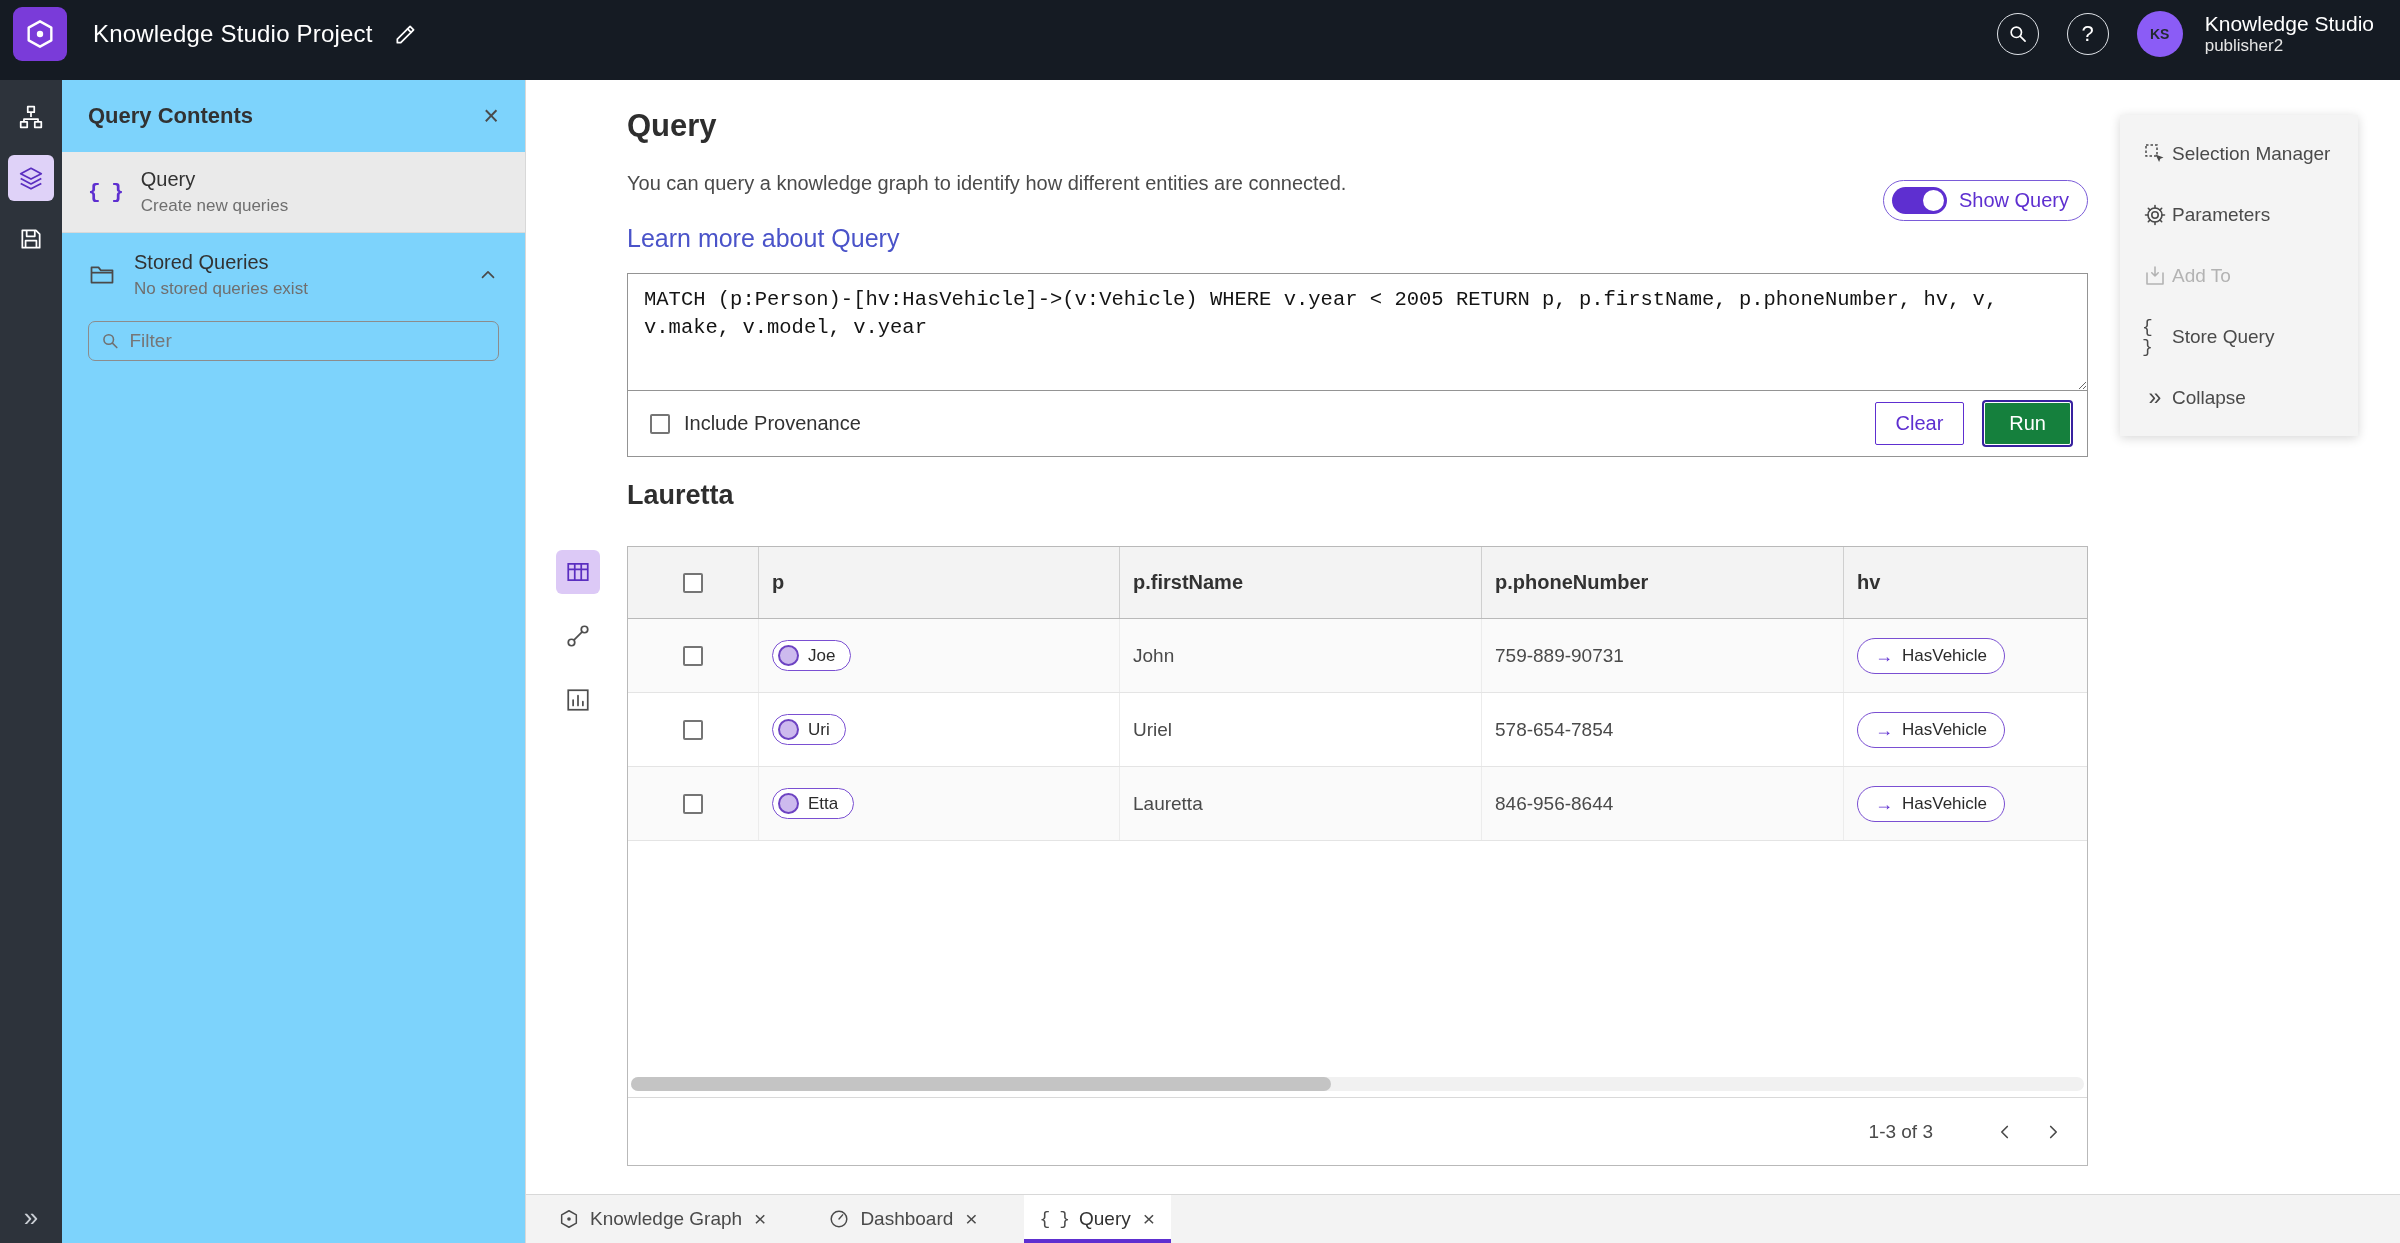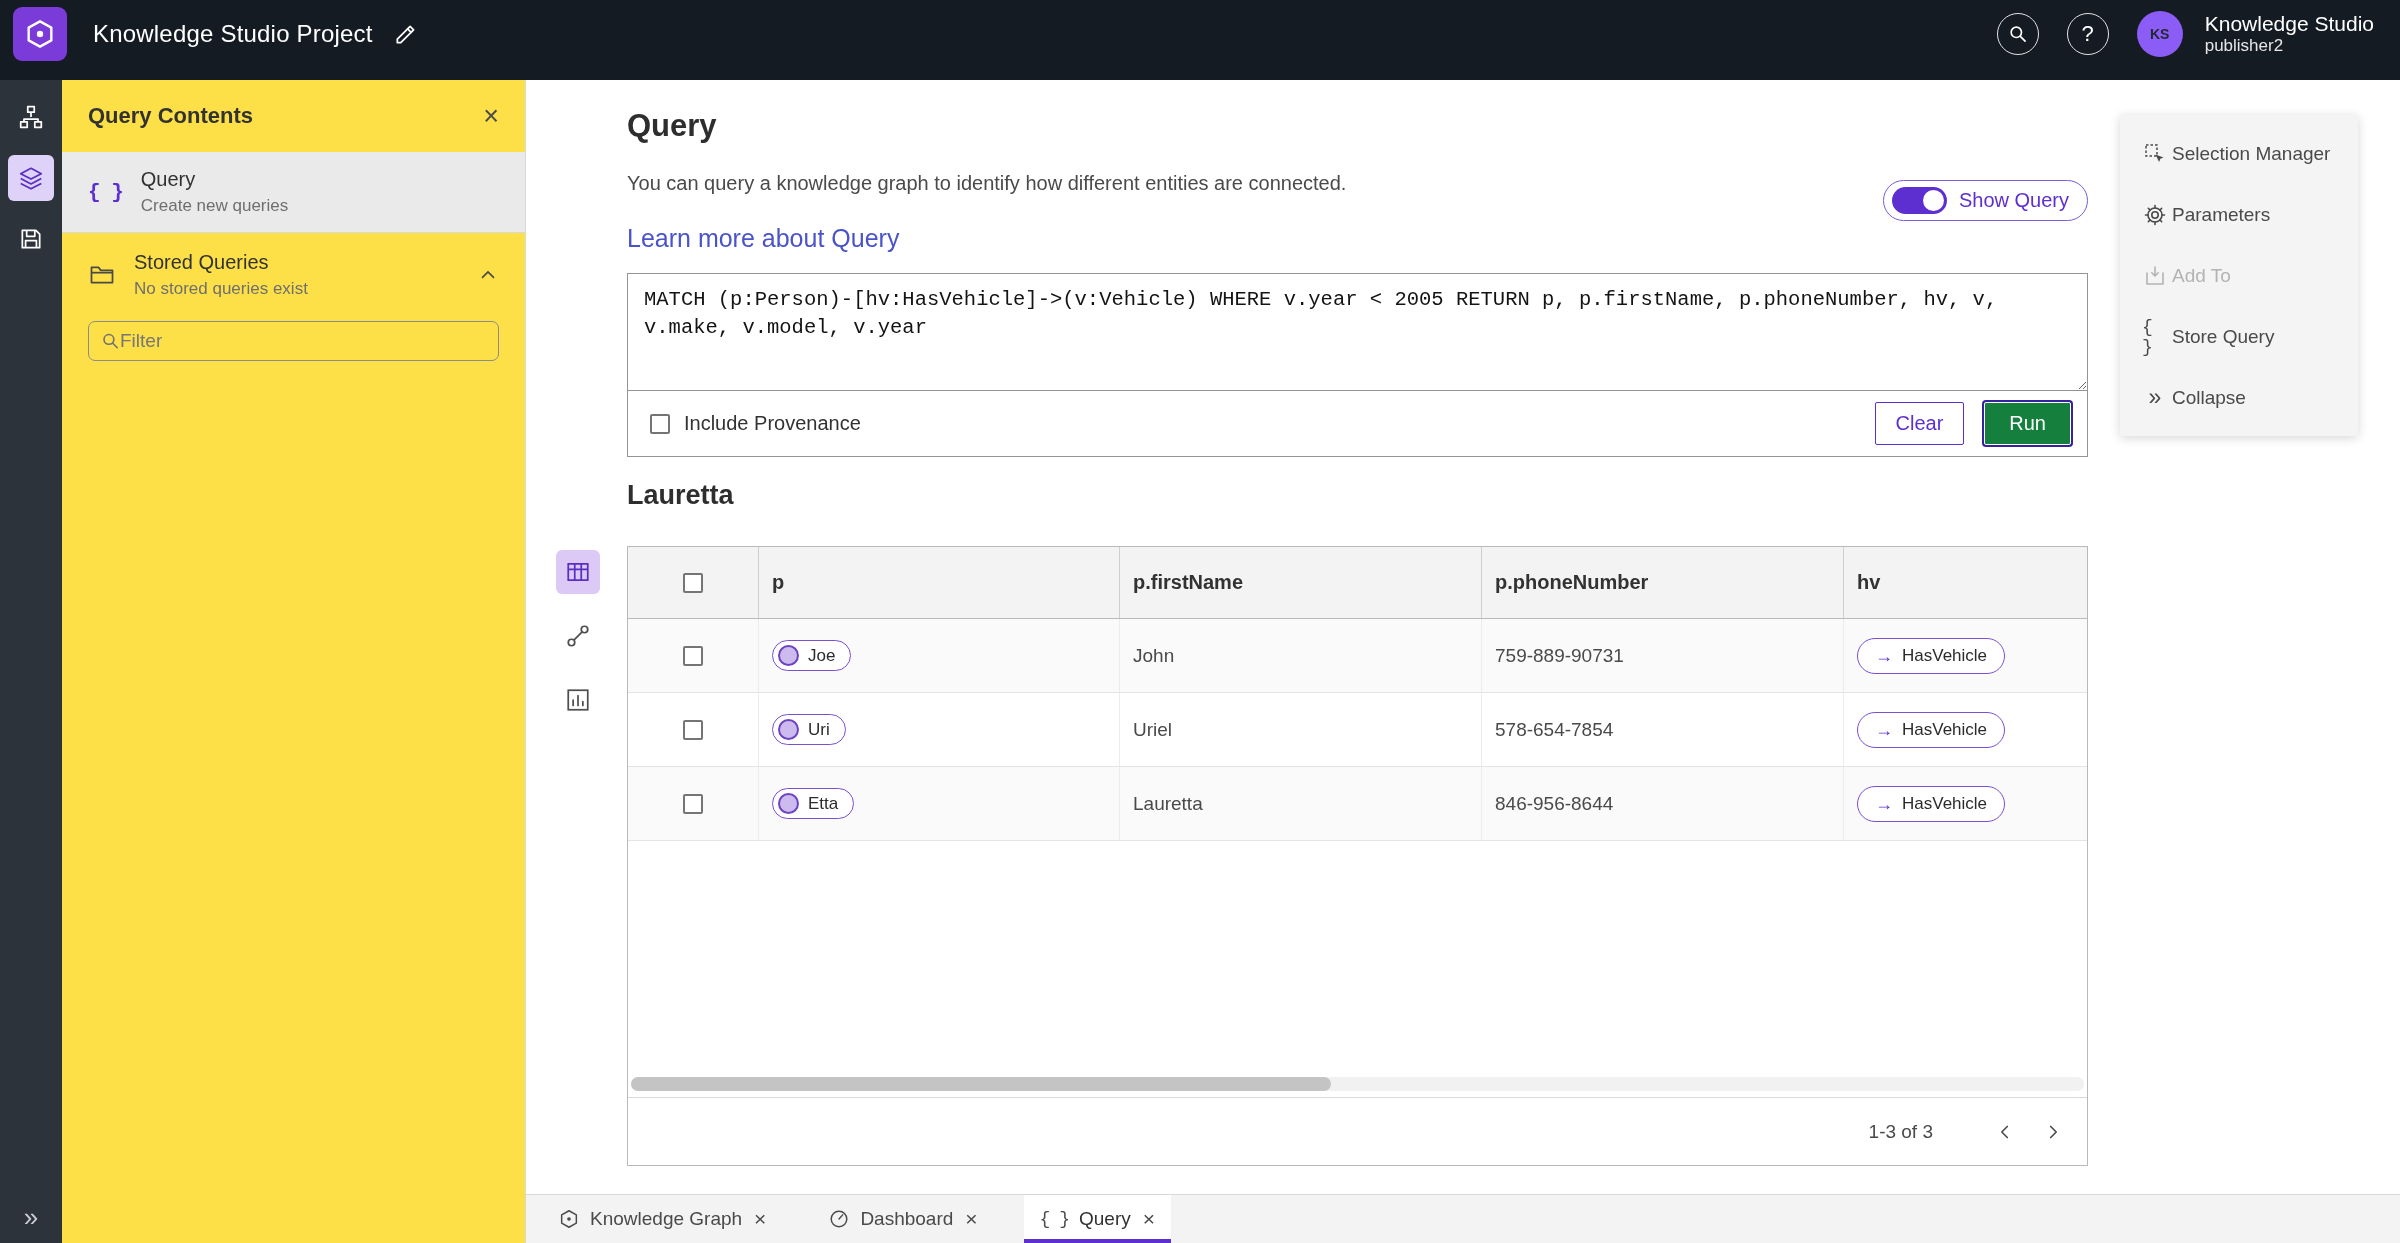--- a/index.html
+++ b/index.html
@@ -23,33 +23,33 @@
   .user-name { font-size:21px; }
   .user-role { font-size:17px; color:#e6e6e6; }
 
   
   .rail { grid-row:2; grid-column:1; background:#2D333B; display:flex; flex-direction:column; align-items:center; padding-top:14px; position:relative; }
   .rail-btn { width:46px; height:46px; border:none; background:none; color:#fff; display:flex; align-items:center; justify-content:center; border-radius:6px; cursor:pointer; margin-bottom:15px; }
   .rail-btn.active { background:#DFD2F8; color:#5A2EC0; }
   .rail-expand { position:absolute; bottom:10px; left:0; width:62px; background:none; border:none; color:#C9CED4; font-size:26px; cursor:pointer; }
 
   
-  .sidepanel { grid-row:2; grid-column:2; background:#fde047; border-right:1px solid #D8D8D8; display:flex; flex-direction:column; }
+  .sidepanel { grid-row:2; grid-column:2; background:#7dd3fc; border-right:1px solid #D8D8D8; display:flex; flex-direction:column; }
   .sidepanel-header { height:72px; display:flex; align-items:center; justify-content:space-between; padding:0 26px; }
   .sidepanel-title { font-size:22px; font-weight:700; color:#323232; }
   .icon-x { background:none; border:none; font-size:27px; color:#4A4A4A; cursor:pointer; line-height:1; font-family:inherit; }
   .side-item { display:flex; align-items:center; gap:18px; padding:16px 26px; cursor:pointer; }
   .side-item.selected { background:#EAEAEA; }
   .braces { color:#5E2FD0; font-size:21px; font-weight:700; font-family:"Liberation Mono", monospace; letter-spacing:-1px; }
   .side-item-text .t1 { font-size:20px; color:#323232; }
   .side-item-text .t2 { font-size:17px; color:#6F6F6F; margin-top:5px; }
   .side-divider { height:1px; background:#D9D9D9; }
   .stored-row { display:flex; align-items:center; gap:18px; padding:18px 26px 10px 26px; cursor:pointer; }
   .stored-row .chev { margin-left:auto; color:#4A4A4A; display:flex; }
-  .filter-wrap { margin:12px 26px; height:40px; border:1px solid #8C8C8C; border-radius:7px; display:flex; align-items:center; padding:0 12px; color:#707070; }
+  .filter-wrap { margin:12px 26px; height:40px; border:1px solid #8C8C8C; border-radius:7px; display:flex; align-items:center; padding:0 12px; gap:10px; color:#707070; }
   .filter-wrap input { border:none; background:transparent; outline:none; font-size:19px; font-family:inherit; color:#323232; width:100%; }
   .filter-wrap input::placeholder { color:#767676; }
 
   
   .main { grid-row:2; grid-column:3; display:flex; flex-direction:column; position:relative; background:#fff; }
   .content { flex:1; position:relative; }
 
   .q-heading { position:absolute; left:101px; top:28px; font-size:31px; font-weight:700; color:#2E2E2E; }
   .q-desc { position:absolute; left:101px; top:92px; font-size:20px; color:#4A4A4A; }
   .q-link { position:absolute; left:101px; top:144px; font-size:25px; color:#4A53C9; cursor:pointer; text-decoration:none; }

